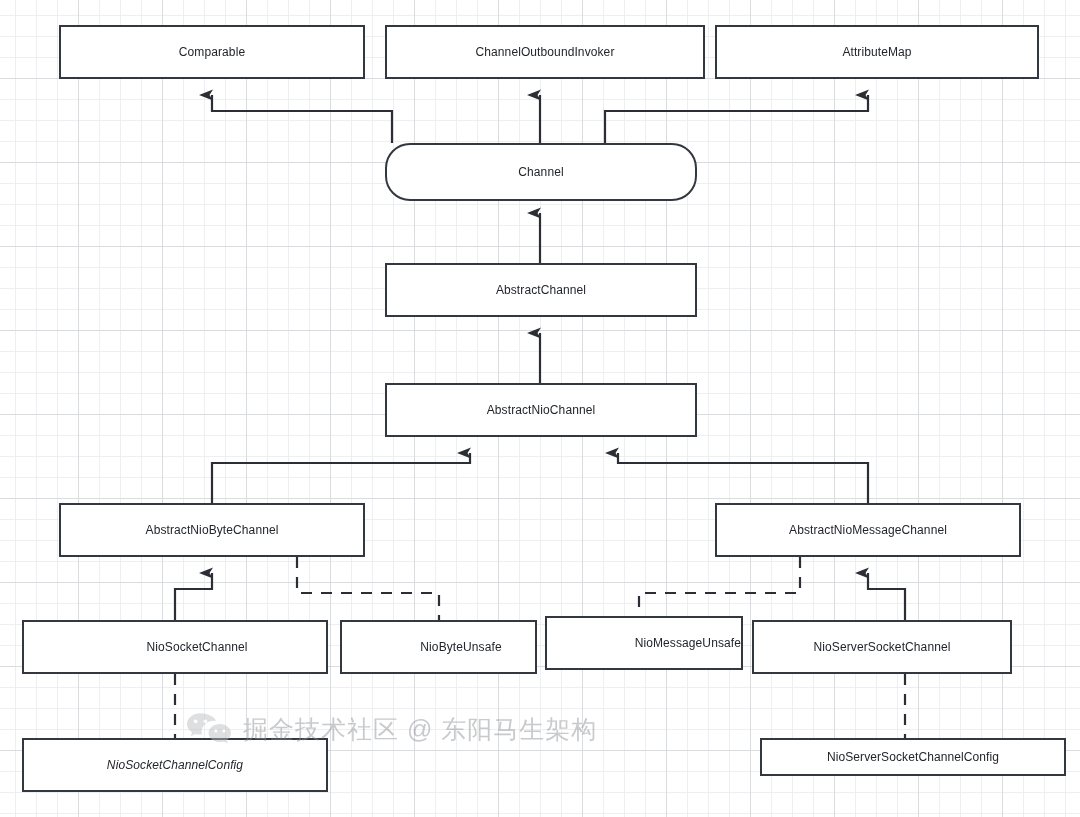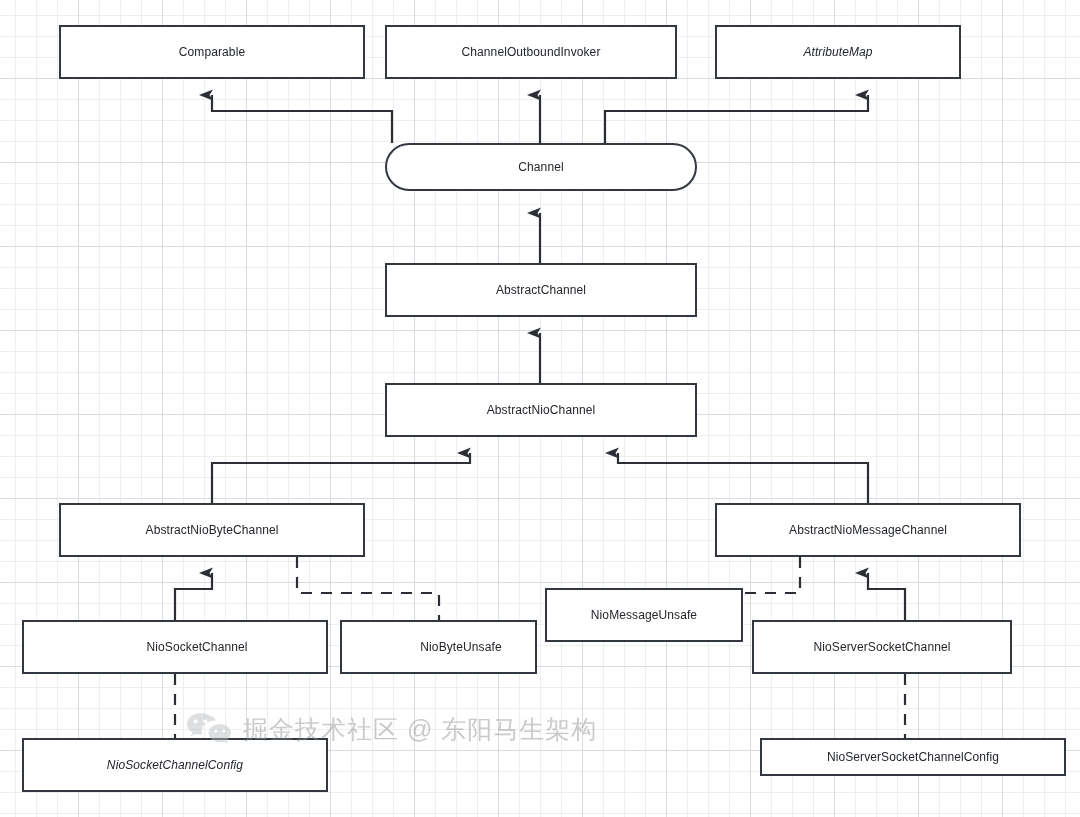--- a/index.html
+++ b/index.html
@@ -122,29 +122,29 @@
       <path d="M175,674 L175,738"></path>
 
       <path d="M905,674 L905,738"></path>
     </g>
   </svg>
 
   <div class="uml-box" style="left:59px; top:25px; width:306px; height:54px;">
     <span class="label">Comparable</span>
   </div>
 
-  <div class="uml-box" style="left:385px; top:25px; width:292px; height:54px;">
+  <div class="uml-box" style="left:385px; top:25px; width:320px; height:54px;">
     <span class="label">ChannelOutboundInvoker</span>
   </div>
 
-  <div class="uml-box" style="left:715px; top:25px; width:246px; height:54px;font-style:italic;">
+  <div class="uml-box" style="left:715px; top:25px; width:324px; height:54px;">
     <span class="label">AttributeMap</span>
   </div>
 
-  <div class="uml-box" style="left:385px; top:143px; width:312px; height:48px;border-radius:25px;">
+  <div class="uml-box" style="left:385px; top:143px; width:312px; height:58px;border-radius:25px;">
     <span class="label">Channel</span>
   </div>
 
   <div class="uml-box" style="left:385px; top:263px; width:312px; height:54px;">
     <span class="label">AbstractChannel</span>
   </div>
 
   <div class="uml-box" style="left:385px; top:383px; width:312px; height:54px;">
     <span class="label">AbstractNioChannel</span>
   </div>
@@ -158,21 +158,21 @@
   </div>
 
   <div class="uml-box" style="left:22px; top:620px; width:306px; height:54px;padding-left:44px;">
     <span class="label">NioSocketChannel</span>
   </div>
 
   <div class="uml-box" style="left:340px; top:620px; width:197px; height:54px;padding-left:45px;">
     <span class="label">NioByteUnsafe</span>
   </div>
 
-  <div class="uml-box" style="left:545px; top:588px; width:198px; height:54px;">
+  <div class="uml-box" style="left:545px; top:616px; width:198px; height:54px;justify-content:flex-end;">
     <span class="label">NioMessageUnsafe</span>
   </div>
 
   <div class="uml-box" style="left:752px; top:620px; width:260px; height:54px;text-align:center;">
     <span class="label">NioServerSocketChannel</span>
   </div>
 
   <div class="uml-box" style="left:22px; top:738px; width:306px; height:54px;font-style:italic;">
     <span class="label">NioSocketChannelConfig</span>
   </div>

